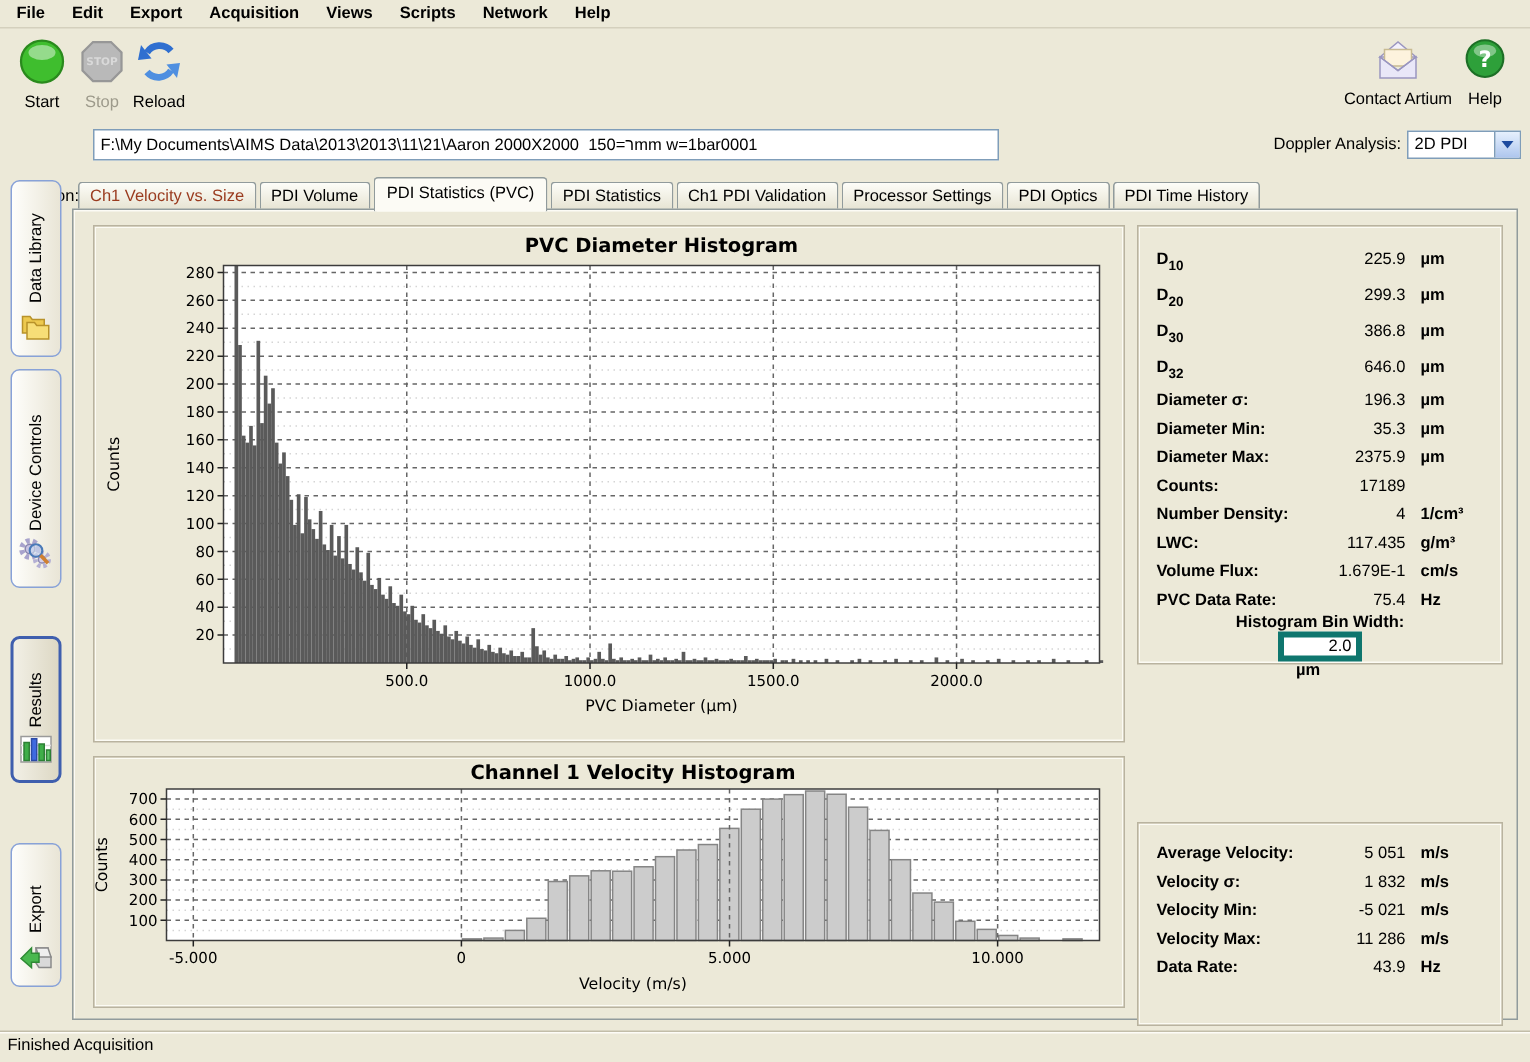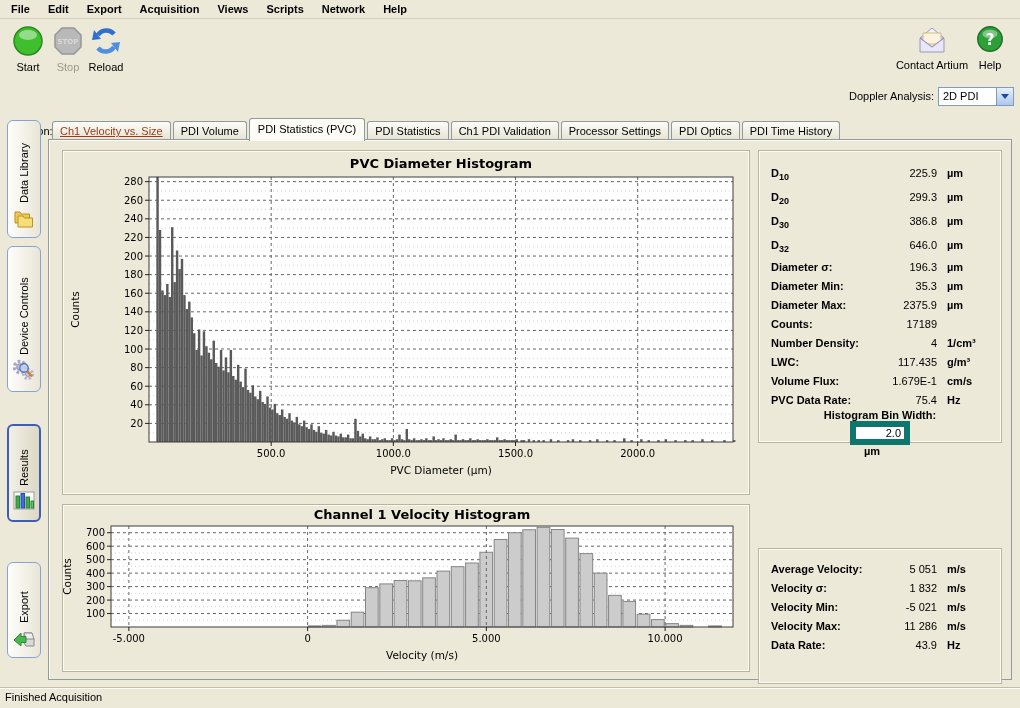--- a/index.html
+++ b/index.html
@@ -56,21 +56,21 @@
   svg text{font-family:"DejaVu Sans",sans-serif;}
   
   .stats-inner{padding:10px 12px 0 12px;}
   .srow{display:flex;align-items:center;height:19px;}
   .srow.dsized{height:24px;}
   .slabel{font-weight:bold;white-space:nowrap;}
   .dsub{font-weight:bold;font-size:9px;position:relative;top:4px;}
   .sspace{flex:1 1 auto;}
   .svalue{min-width:60px;text-align:right;}
   .sunit{width:42px;margin-left:10px;font-weight:bold;white-space:nowrap;}
-  #binwidth-input{width:42px;height:15px;border:6px solid #0f766e;background:#fff;
+  #binwidth-input{width:42px;height:15px;border:4px solid #0f766e;background:#fff;
     font-family:"Liberation Sans",sans-serif;font-size:11px;text-align:right;padding:0 3px;}
   
   #statusbar{position:absolute;left:0;bottom:0;width:1020px;height:20px;background:#ece9d8;
     border-top:1px solid #c2bda9;box-shadow:inset 0 1px 0 #fdfcf7;}
   #status-text{position:absolute;left:5px;top:3px;}
 </style>
 </head>
 <body>
 
 <div id="menubar">
@@ -132,20 +132,21 @@
         <ellipse cx="17" cy="10.5" rx="8" ry="4.5" fill="#ffffff" opacity="0.4"></ellipse>
         <text x="17" y="22" font-size="16" font-weight="bold" fill="#ffffff" text-anchor="middle">?</text>
       </svg>
     </span>
     <span class="tool-label">Help</span>
   </div>
 </div>
 
 <div id="locrow">
   <span class="loclabel">Location:</span>
+  <input id="location-input" readonly="" value="F:\My Documents\AIMS Data\2013\2013\11\21\Aaron 2000X2000  ר=150mm w=1bar0001" style="">
   <span id="doppler-label">Doppler Analysis:</span>
   <div class="combo">
     <span class="combo-value">2D PDI</span>
     <div class="combo-arrow"></div>
   </div>
 </div>
 
 <div id="sidebar">
     <div class="side-btn" style="top: 6px; height: 118px;">
       <span class="vlabel">Data Library</span>
@@ -180,21 +181,21 @@
     <div class="side-btn" style="top: 448px; height: 96px;">
       <span class="vlabel">Export</span>
       <span class="side-icon"><svg width="24" height="22" viewBox="0 0 24 22">
           <path d="M12 6 l8 0 0 3 2 3 0 7 -8 0 -2 -3 z" fill="#d9d9d9" stroke="#8a8a8a"></path>
           <path d="M12 6 l8 0 2 6 -8 0 z" fill="#efefef" stroke="#8a8a8a"></path>
           <path d="M2 13 L9 6 l0 3.5 5 0 0 6 -5 0 0 3.5 z" fill="#49b84f" stroke="#2e8a34"></path>
         </svg></span>
     </div>
   </div>
 
-<div id="tabstrip"><span class="tab" style="color: rgb(154, 59, 31); text-decoration: underline;">Ch1 Velocity vs. Size</span><span class="tab">PDI Volume</span><span class="tab active">PDI Statistics (PVC)</span><span class="tab">PDI Statistics</span><span class="tab">Ch1 PDI Validation</span><span class="tab">Processor Settings</span><span class="tab">PDI Optics</span><span class="tab">PDI Time History</span></div>
+<div id="tabstrip"><span class="tab" style="color: rgb(154, 59, 31);">Ch1 Velocity vs. Size</span><span class="tab">PDI Volume</span><span class="tab active">PDI Statistics (PVC)</span><span class="tab">PDI Statistics</span><span class="tab">Ch1 PDI Validation</span><span class="tab">Processor Settings</span><span class="tab">PDI Optics</span><span class="tab">PDI Time History</span></div>
 <div id="tabpane">
   <div id="pvc-chart-panel" class="gbox">
     <svg id="pvc-svg" width="684" height="341">
         <rect x="86" y="26" width="584" height="265" fill="#ffffff"></rect>
         <line x1="86" y1="281.70175438596493" x2="670" y2="281.70175438596493" stroke="#d5d5d5" stroke-dasharray="1 3"></line>
         <line x1="86" y1="263.10526315789474" x2="670" y2="263.10526315789474" stroke="#d5d5d5" stroke-dasharray="1 3"></line>
         <line x1="86" y1="244.50877192982455" x2="670" y2="244.50877192982455" stroke="#d5d5d5" stroke-dasharray="1 3"></line>
         <line x1="86" y1="225.91228070175438" x2="670" y2="225.91228070175438" stroke="#d5d5d5" stroke-dasharray="1 3"></line>
         <line x1="86" y1="207.31578947368422" x2="670" y2="207.31578947368422" stroke="#d5d5d5" stroke-dasharray="1 3"></line>
         <line x1="86" y1="188.71929824561403" x2="670" y2="188.71929824561403" stroke="#d5d5d5" stroke-dasharray="1 3"></line>

